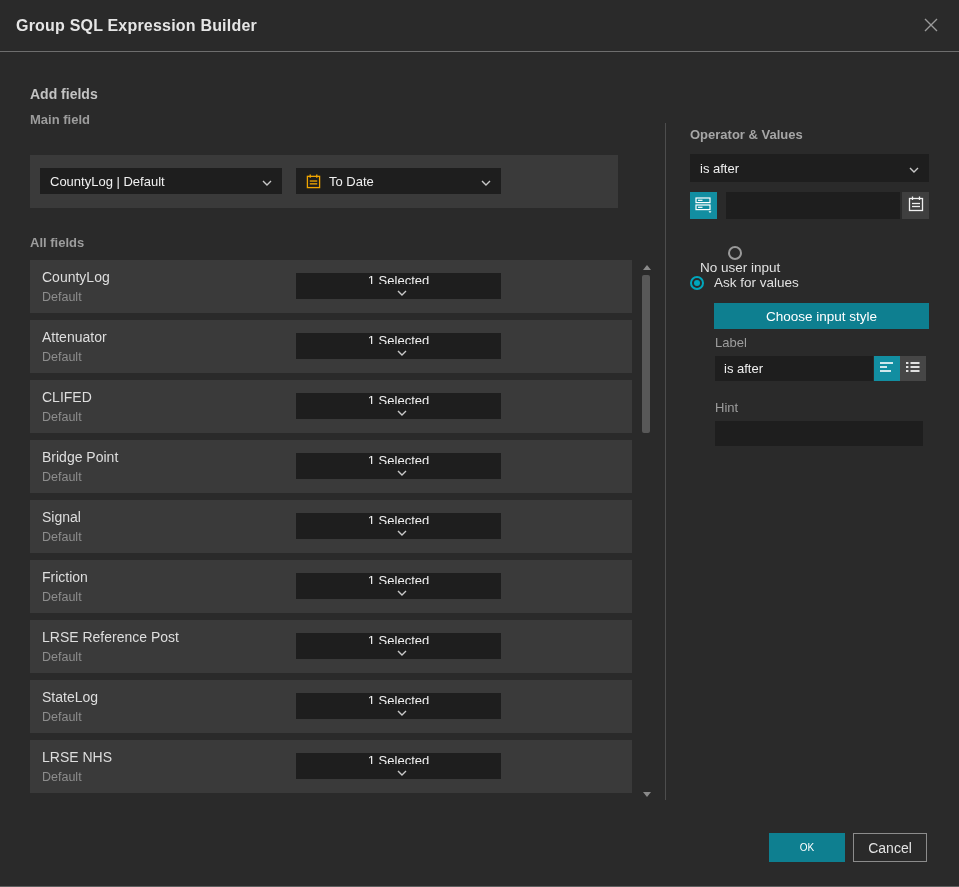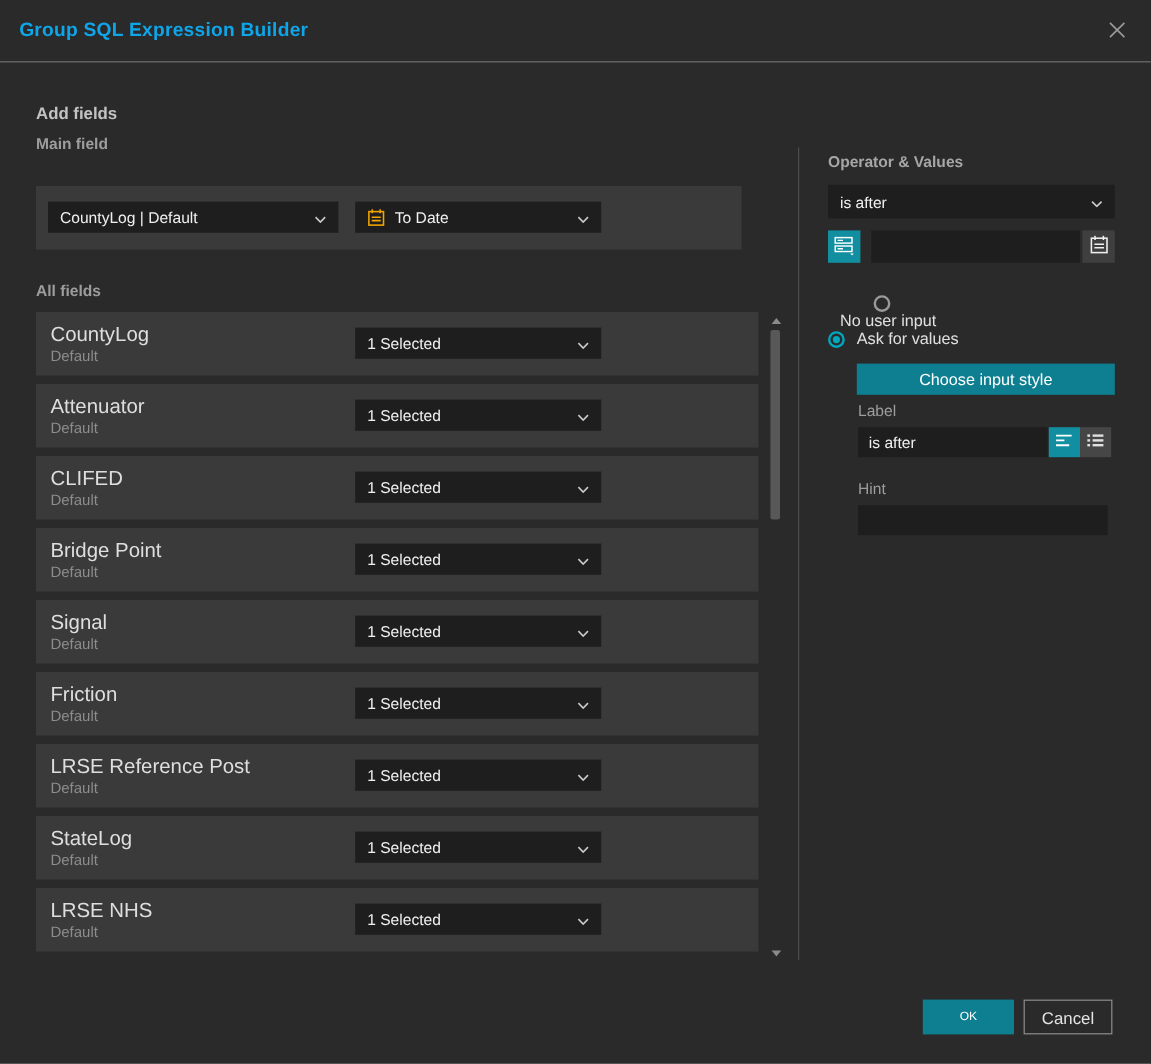--- a/index.html
+++ b/index.html
@@ -12,21 +12,21 @@
   }
   #dialog { position: relative; width: 959px; height: 887px; background: #2a2a2a; }
 
   
   .title-bar {
     position: absolute; top: 0; left: 0; right: 0; height: 52px;
     display: flex; align-items: center;
     padding: 0 24px 0 16px;
     border-bottom: 1px solid #6e6e6e;
   }
-  .title-bar h1 { font-size: 16px; font-weight: 700; color: #0ea5e9; letter-spacing: .2px; }
+  .title-bar h1 { font-size: 16px; font-weight: 700; color: #e5e5e5; letter-spacing: .2px; }
   .close-btn {
     position: absolute; right: 16px; top: 14px; width: 24px; height: 24px;
     display: flex; align-items: center; justify-content: center; cursor: pointer;
     background: none; border: none;
   }
 
   
   .h-add-fields { position: absolute; left: 30px; top: 86px; font-size: 14px; font-weight: 700; color: #c3c3c3; }
   .h-main-field { position: absolute; left: 30px; top: 112px; font-size: 13px; font-weight: 700; color: #9d9d9d; }
   .h-all-fields { position: absolute; left: 30px; top: 235px; font-size: 13px; font-weight: 700; color: #9d9d9d; }
@@ -50,23 +50,23 @@
   .main-field-box .select.field-sel { position: absolute; left: 10px; top: 13px; width: 242px; }
   .main-field-box .select.date-sel  { position: absolute; left: 266px; top: 13px; width: 205px; }
   .date-sel .cal { margin-right: 8px; display: flex; }
 
   
   .fields-list { position: absolute; left: 30px; top: 260px; width: 602px; }
   .field-row {
     position: relative; height: 53px; margin-bottom: 7px;
     background: #3a3a3a;
   }
-  .field-row .fname { position: absolute; left: 12px; top: 9px;  font-size: 17px; color: #dedede; }
+  .field-row .fname { position: absolute; left: 12px; top: 9px;  font-size: 14px; color: #dedede; }
   .field-row .fsub  { position: absolute; left: 12px; top: 30px; font-size: 12.5px; color: #8d8d8d; }
-  .field-row .select { position: absolute; left: 266px; top: 13px; width: 205px; }
+  .field-row .select { position: absolute; left: 266px; top: 13px; width: 205px; flex-direction: column; }
 
   
   .scrollbar { position: absolute; left: 642px; top: 262px; width: 9px; height: 538px; }
   .sb-arrow-up, .sb-arrow-down {
     position: absolute; left: 1px; width: 0; height: 0;
     border-left: 4px solid transparent; border-right: 4px solid transparent;
   }
   .sb-arrow-up   { top: 3px;    border-bottom: 5px solid #8a8a8a; }
   .sb-arrow-down { bottom: 3px; border-top: 5px solid #8a8a8a; }
   .sb-thumb { position: absolute; left: 0; top: 13px; width: 8px; height: 158px; background: #585858; border-radius: 2px; }

